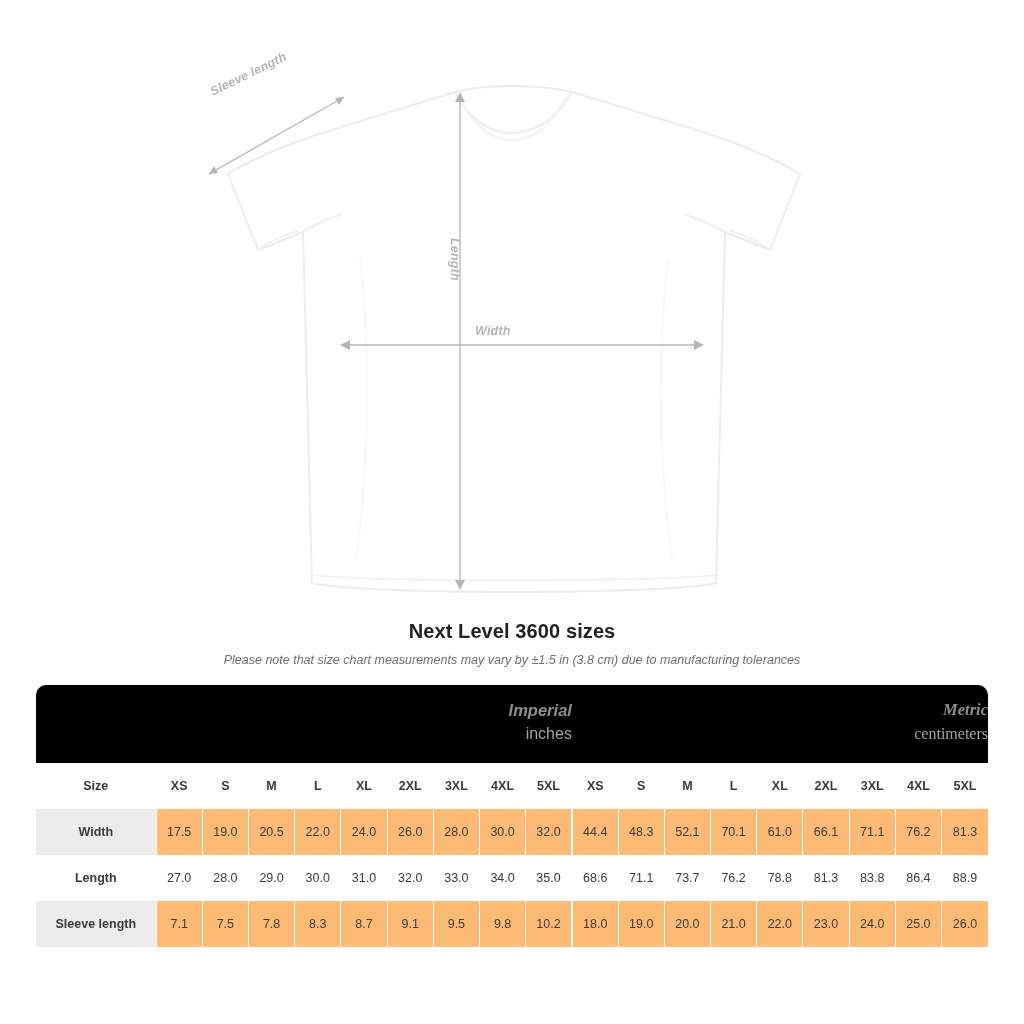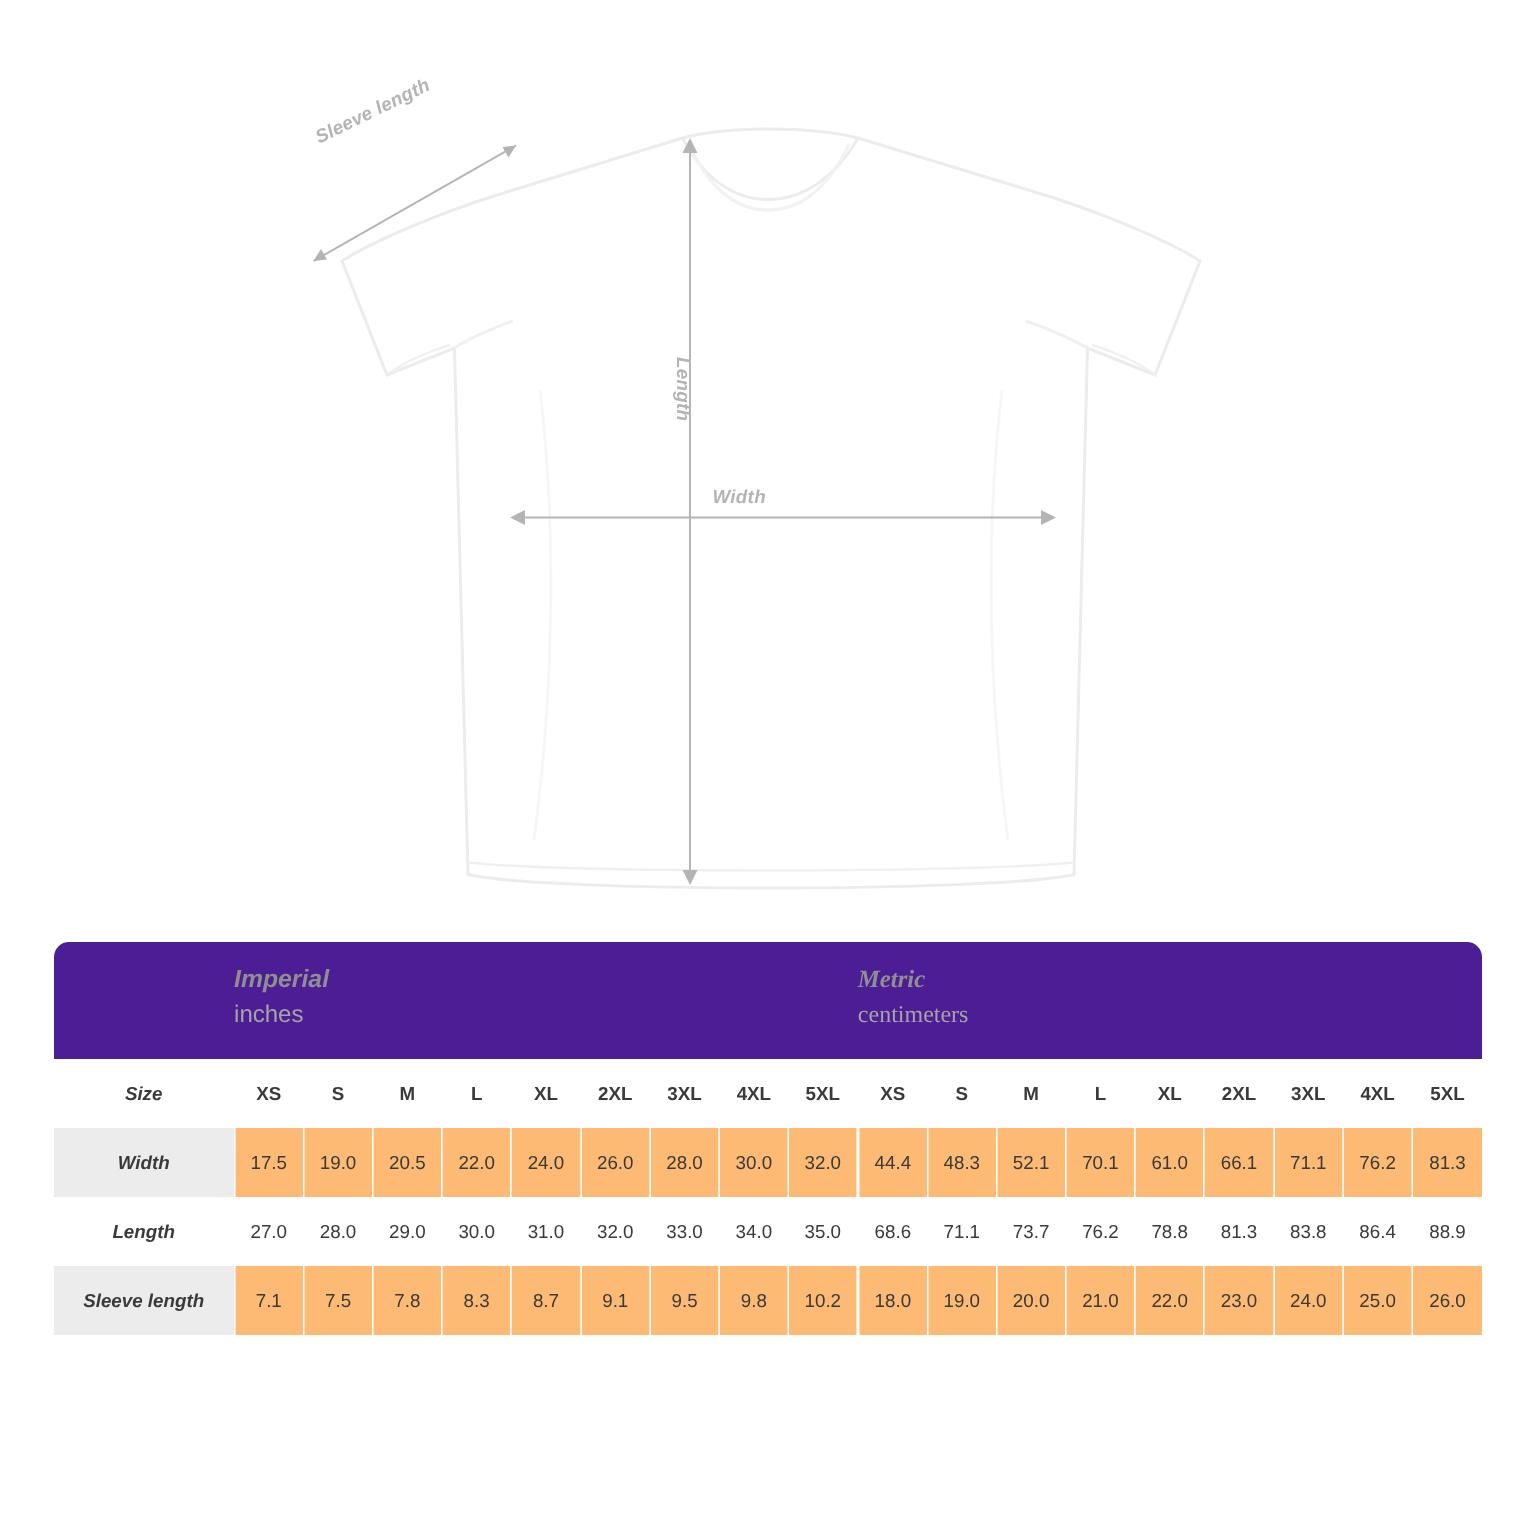--- a/index.html
+++ b/index.html
@@ -75,22 +75,22 @@
   
   .table-wrap {
     margin: 18px 36px 0 36px;
   }
   table.size-table {
     border-collapse: collapse;
     width: 952px;
     table-layout: fixed;
   }
   table.size-table tr.unit-row td {
-    background: #4c1d95;
-    text-align: left;
+    background: #000000;
+    text-align: right;
     padding: 14px 0 16px 0;
     border: none;
   }
   tr.unit-row td:first-child {
     border-top-left-radius: 10px;
     border-bottom-left-radius: 0;
   }
   tr.unit-row td:last-child {
     border-top-right-radius: 10px;
     font-family: Liberation Serif, serif;
@@ -135,21 +135,20 @@
     background: #ffffff;
     color: #3a3a3a;
   }
   tr.data-row.shaded td {
     background: #fdba74;
   }
   td.row-label, th.row-label-head {
     font-weight: bold;
     width: 120px;
     font-size: 12.5px;
-    font-style: italic;
   }
   tr.data-row.shaded td.row-label { background:#ececec; }
   tr.data-row:last-child td:first-child { border-bottom-left-radius: 0; }
 
   .col-sep { border-right: 2px solid #ffffff !important; }
 </style>
 </head>
 <body>
 
 <div class="illustration">
@@ -205,20 +204,22 @@
       <path d="M704 345 l -10 -5 l 0 10 Z" fill="#b4b4b4" stroke="none"></path>
     </g>
   </svg>
 
   <div class="dim-label sleeve">Sleeve length</div>
   <div class="dim-label length">Length</div>
   <div class="dim-label width">Width</div>
 </div>
 
 <div class="title-block">
+  <h1 class="chart-title">Next Level 3600 sizes</h1>
+  <p class="chart-note">Please note that size chart measurements may vary by ±1.5 in (3.8 cm) due to manufacturing tolerances</p>
 </div>
 
 <div class="table-wrap">
   <table class="size-table">
     <colgroup>
       <col style="width:120px">
       <col span="9" style="width:46.2px">
       <col span="9" style="width:46.2px">
     </colgroup>
     <tbody>

